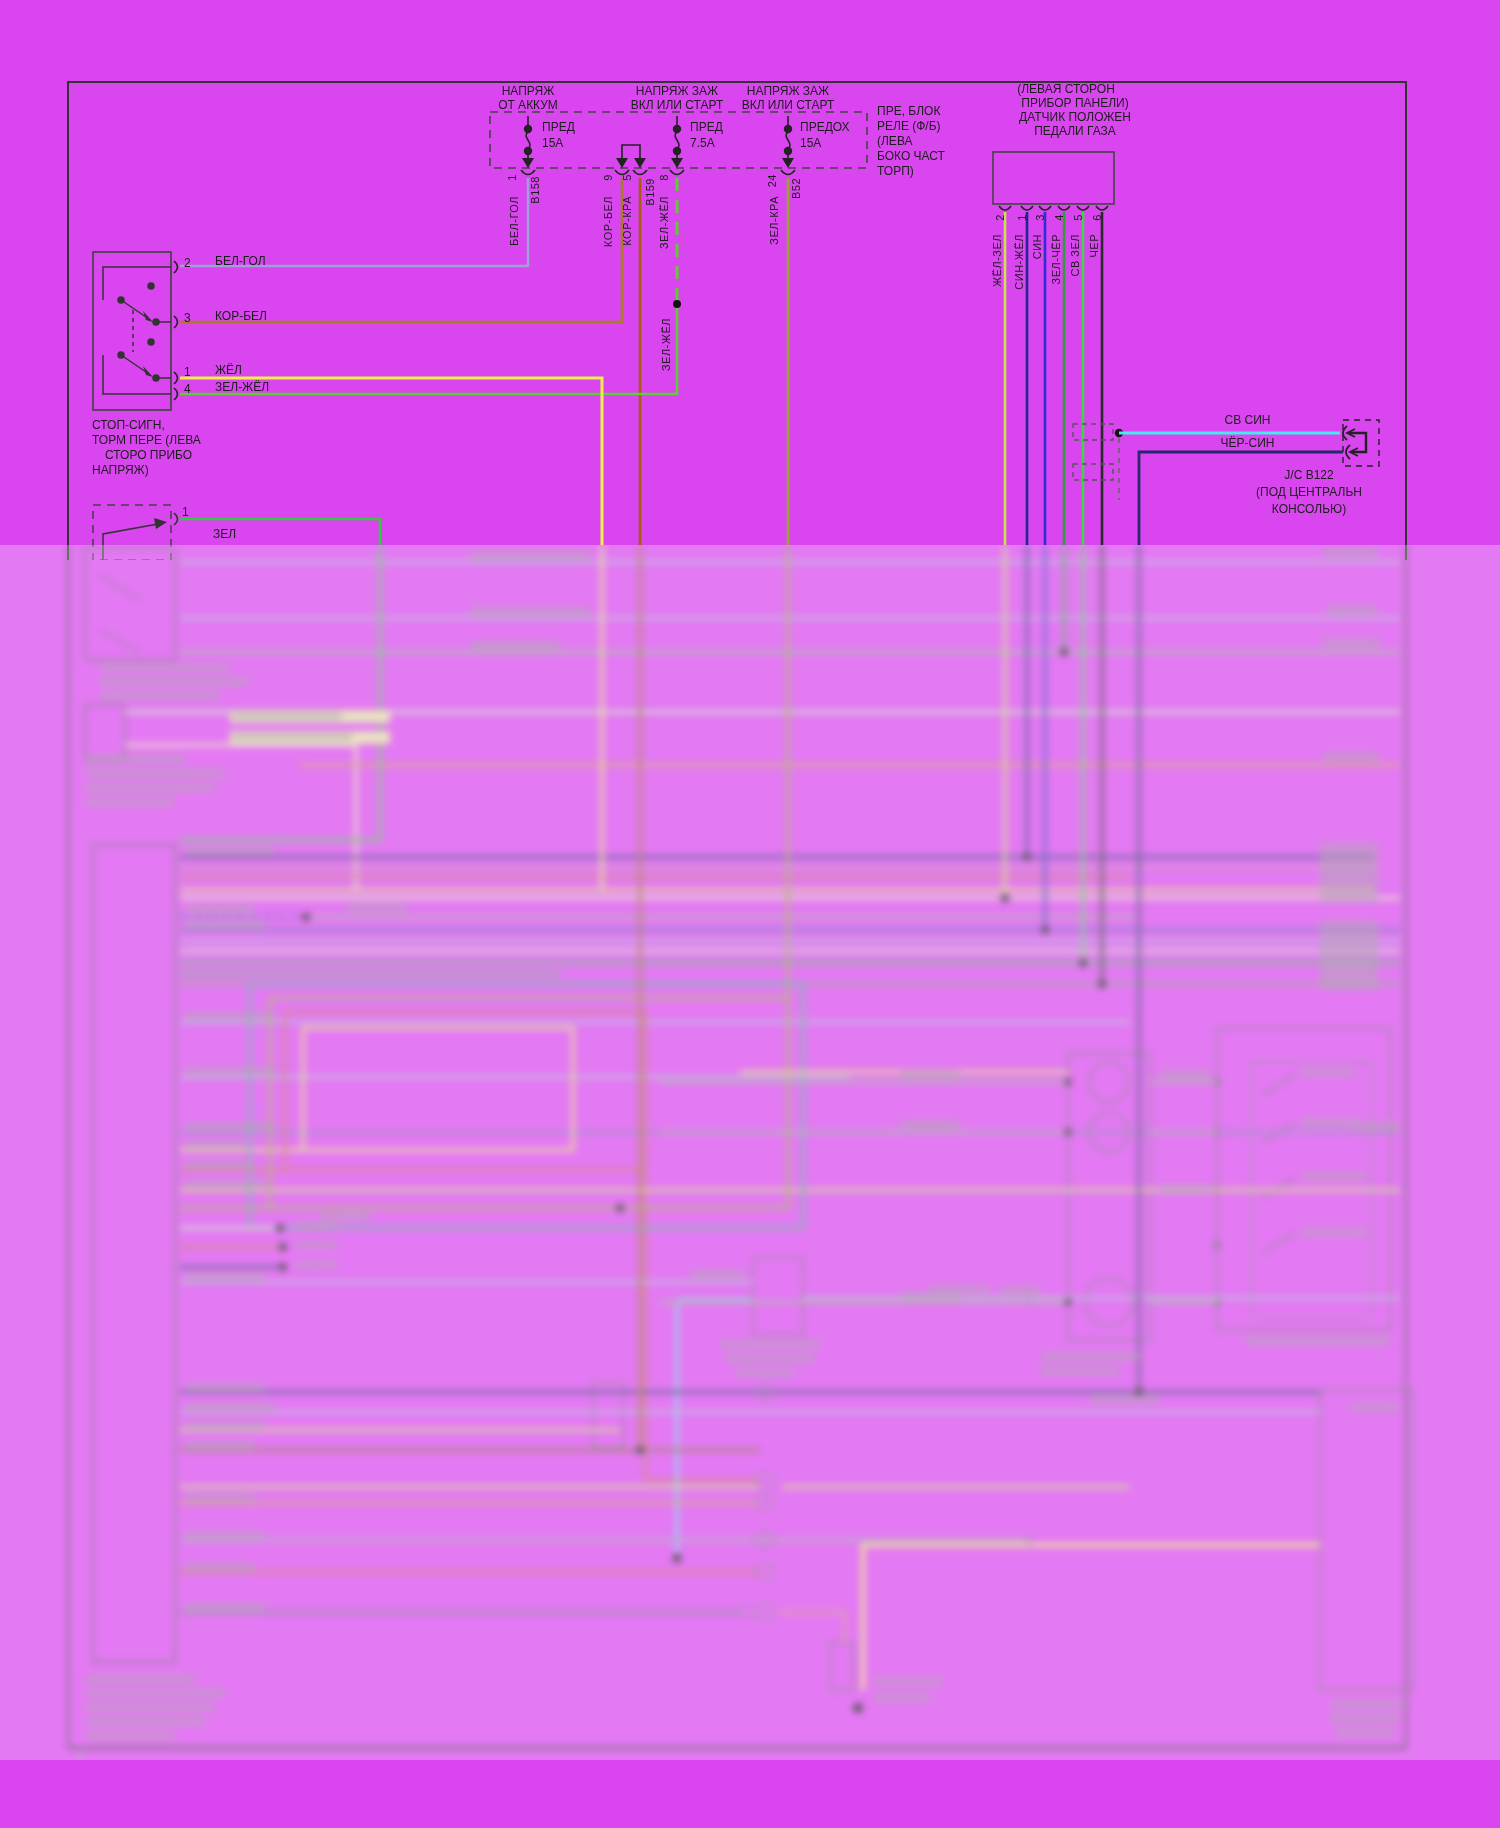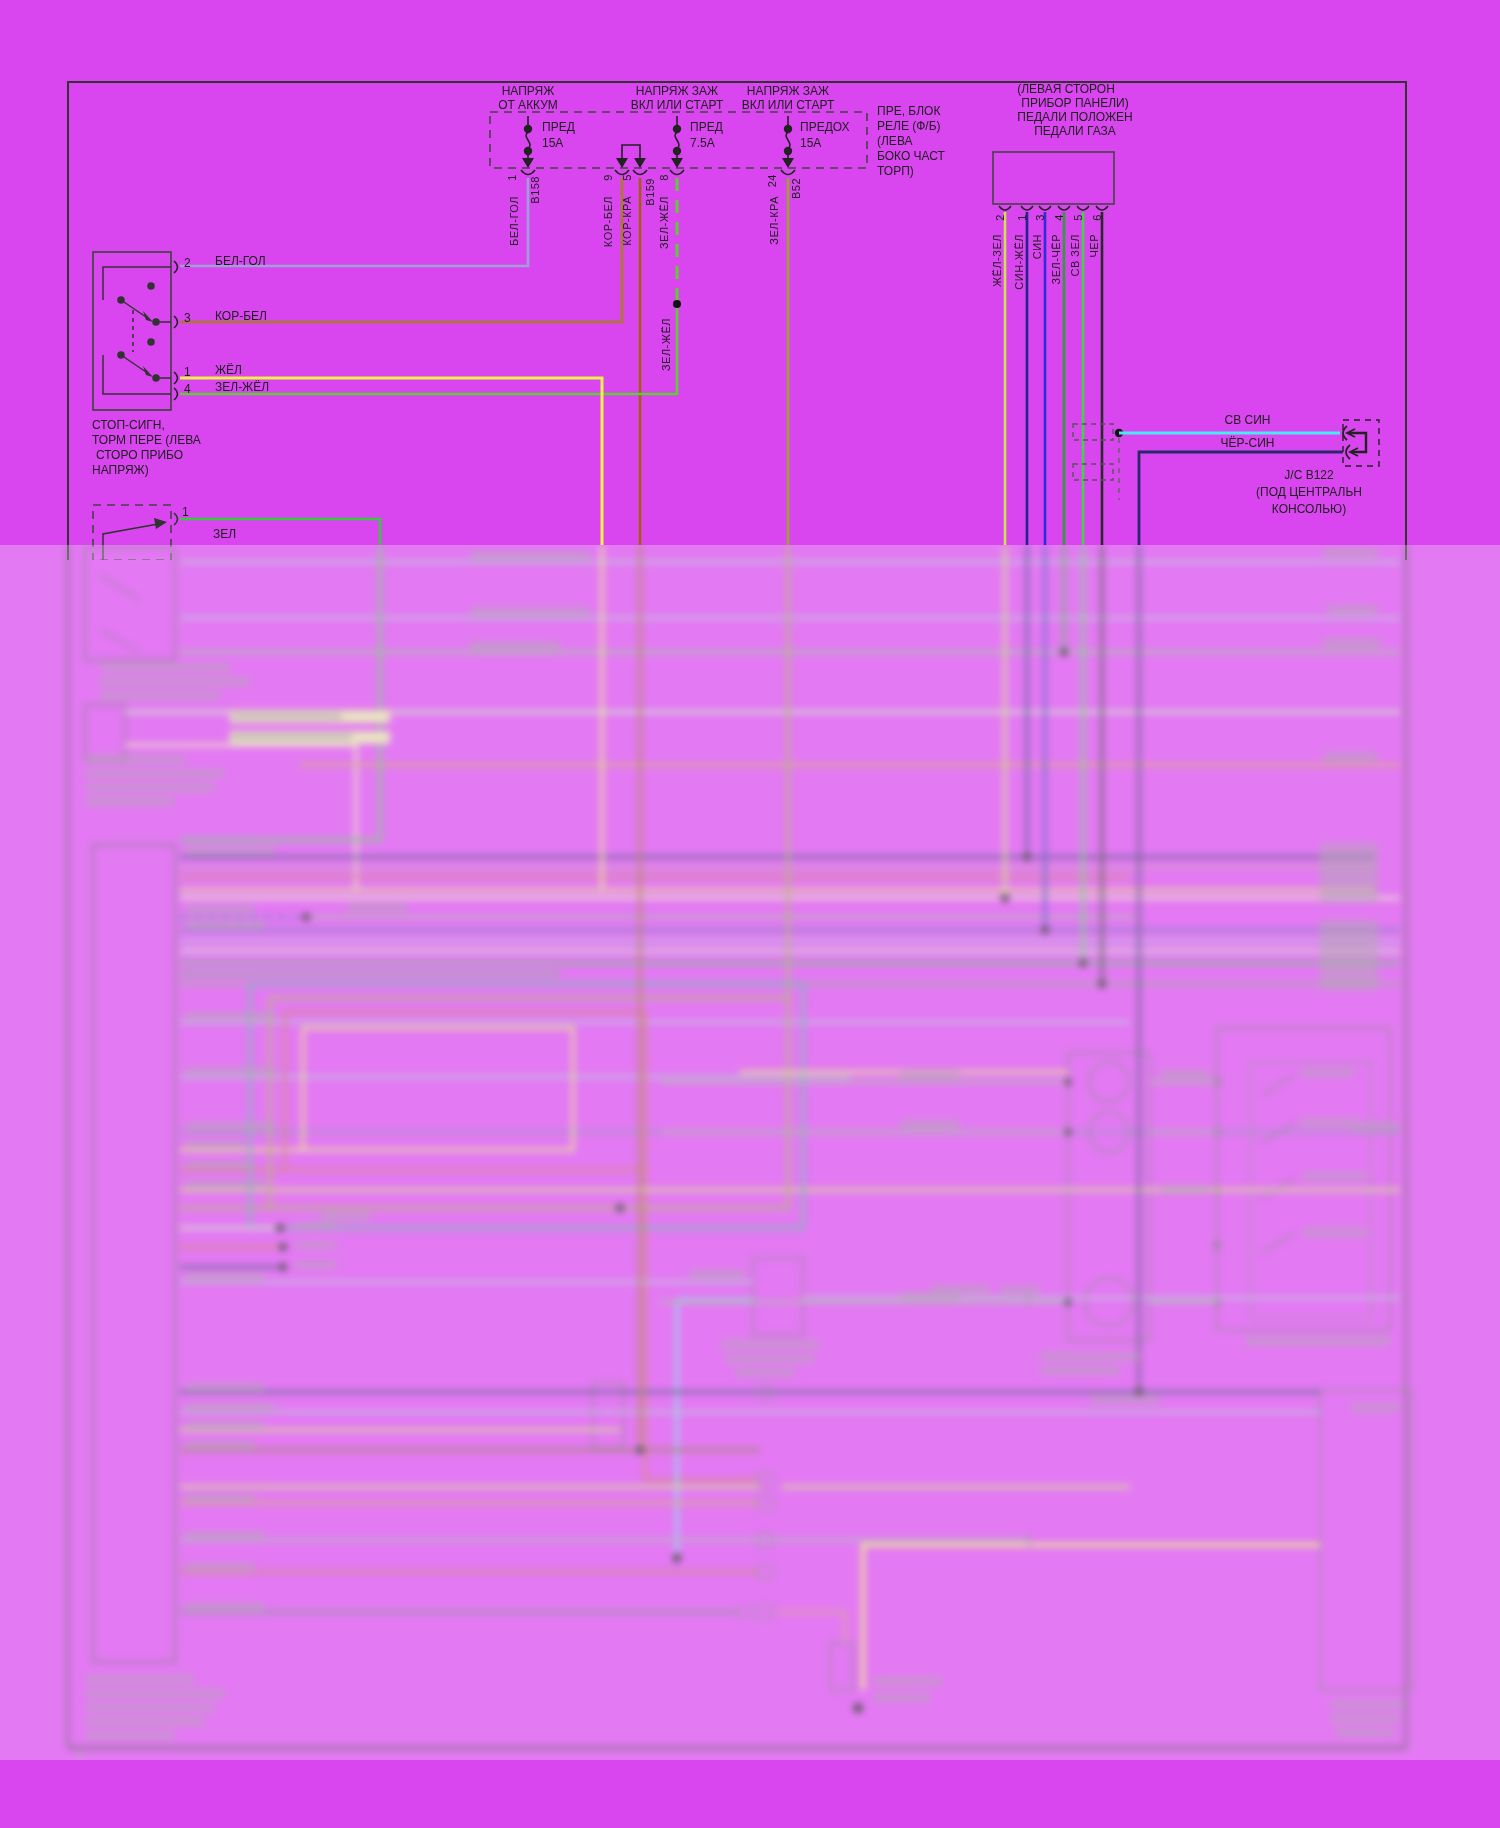--- a/index.html
+++ b/index.html
@@ -182,29 +182,29 @@
   <div class="lbl" style="left:184px;top:256px">2</div>
   <div class="lbl" style="left:215px;top:254px">БЕЛ-ГОЛ</div>
   <div class="lbl" style="left:184px;top:311px">3</div>
   <div class="lbl" style="left:215px;top:309px">КОР-БЕЛ</div>
   <div class="lbl" style="left:184px;top:365px">1</div>
   <div class="lbl" style="left:215px;top:363px">ЖЁЛ</div>
   <div class="lbl" style="left:184px;top:382px">4</div>
   <div class="lbl" style="left:215px;top:380px">ЗЕЛ-ЖЁЛ</div>
   <div class="lbl" style="left:92px;top:418px">СТОП-СИГН,</div>
   <div class="lbl" style="left:92px;top:433px">ТОРМ ПЕРЕ (ЛЕВА</div>
-  <div class="lbl" style="left:96px;top:448px">СТОРО ПРИБО</div>
+  <div class="lbl" style="left:105px;top:448px">СТОРО ПРИБО</div>
   <div class="lbl" style="left:92px;top:463px">НАПРЯЖ)</div>
 
   <div class="lbl" style="left:182px;top:505px">1</div>
   <div class="lbl" style="left:213px;top:527px">ЗЕЛ</div>
 
   <div class="lbl clbl" style="left:1066px;top:82px">(ЛЕВАЯ СТОРОН</div>
   <div class="lbl clbl" style="left:1075px;top:96px">ПРИБОР ПАНЕЛИ)</div>
-  <div class="lbl clbl" style="left:1075px;top:110px">ПЕДАЛИ ПОЛОЖЕН</div>
+  <div class="lbl clbl" style="left:1075px;top:110px">ДАТЧИК ПОЛОЖЕН</div>
   <div class="lbl clbl" style="left:1075px;top:124px">ПЕДАЛИ ГАЗА</div>
   <div class="vlbl" style="left:994px;top:214px">2</div>
   <div class="vlbl" style="left:1016px;top:214px">1</div>
   <div class="vlbl" style="left:1034px;top:214px">3</div>
   <div class="vlbl" style="left:1053px;top:214px">4</div>
   <div class="vlbl" style="left:1072px;top:214px">5</div>
   <div class="vlbl" style="left:1091px;top:214px">6</div>
   <div class="vlbl" style="left:991px;top:234px">ЖЁЛ-ЗЕЛ</div>
   <div class="vlbl" style="left:1013px;top:234px">СИН-ЖЁЛ</div>
   <div class="vlbl" style="left:1031px;top:234px">СИН</div>

